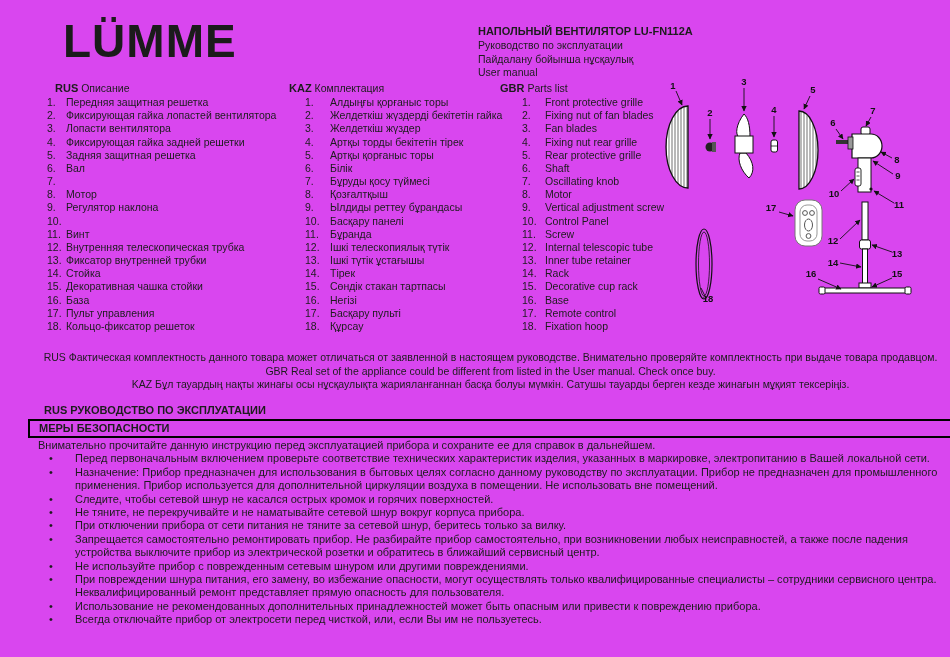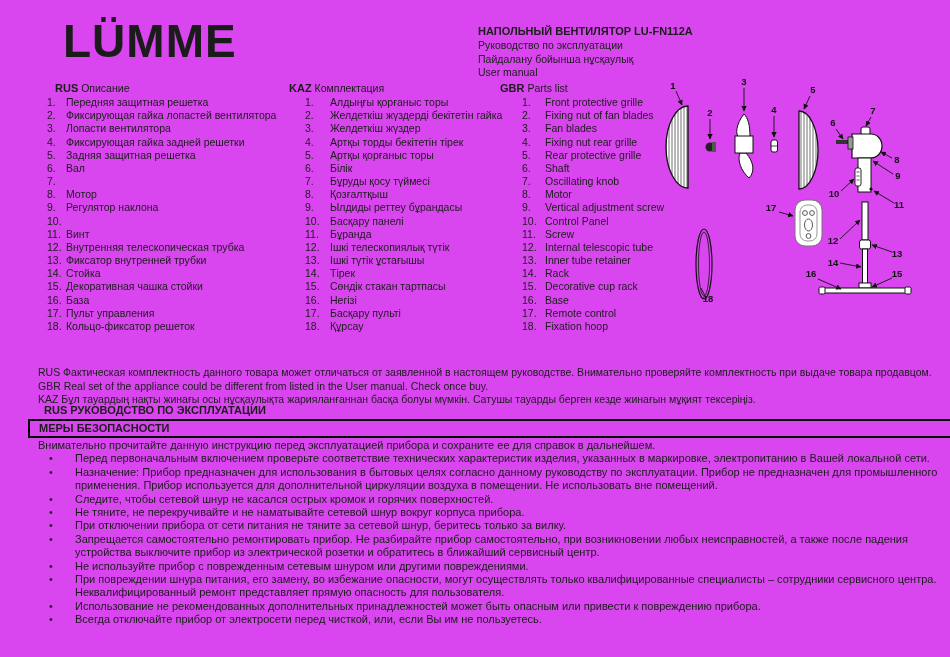--- a/index.html
+++ b/index.html
@@ -25,21 +25,21 @@
   .col-rus .col-head{padding-left:17px;}
   .col-kaz .col-head{padding-left:0px;}
   .col-gbr .col-head{padding-left:0px;}
   .col ol{list-style:none;margin:1px 0 0 0;padding:0;}
   .row{display:flex;}
   .num{flex:0 0 28px;box-sizing:border-box;padding-left:9px;}
   .col-kaz .num{flex:0 0 41px;padding-left:16px;}
   .col-gbr .num{flex:0 0 45px;padding-left:22px;}
   .txt{flex:1;white-space:nowrap;}
   
-  .notes{position:absolute;left:38px;top:366px;width:905px;font-size:10.5px;line-height:13.5px;}
+  .notes{position:absolute;left:38px;top:351px;width:905px;font-size:10.5px;line-height:13.5px;text-align:center;}
   
   .section-title{position:absolute;left:44px;top:404px;font-size:11px;font-weight:bold;}
   .safety-box{
     position:absolute;left:28px;top:419px;width:913px;height:15px;
     border:2px solid #000;font-size:11px;font-weight:bold;line-height:15px;padding-left:9px;
   }
   .body-text{position:absolute;left:38px;top:439px;width:906px;font-size:11px;line-height:13.4px;}
   .bullet{position:relative;padding-left:37px;}
   .bullet::before{content:"\2022";position:absolute;left:11px;top:0;font-size:11px;}
   

